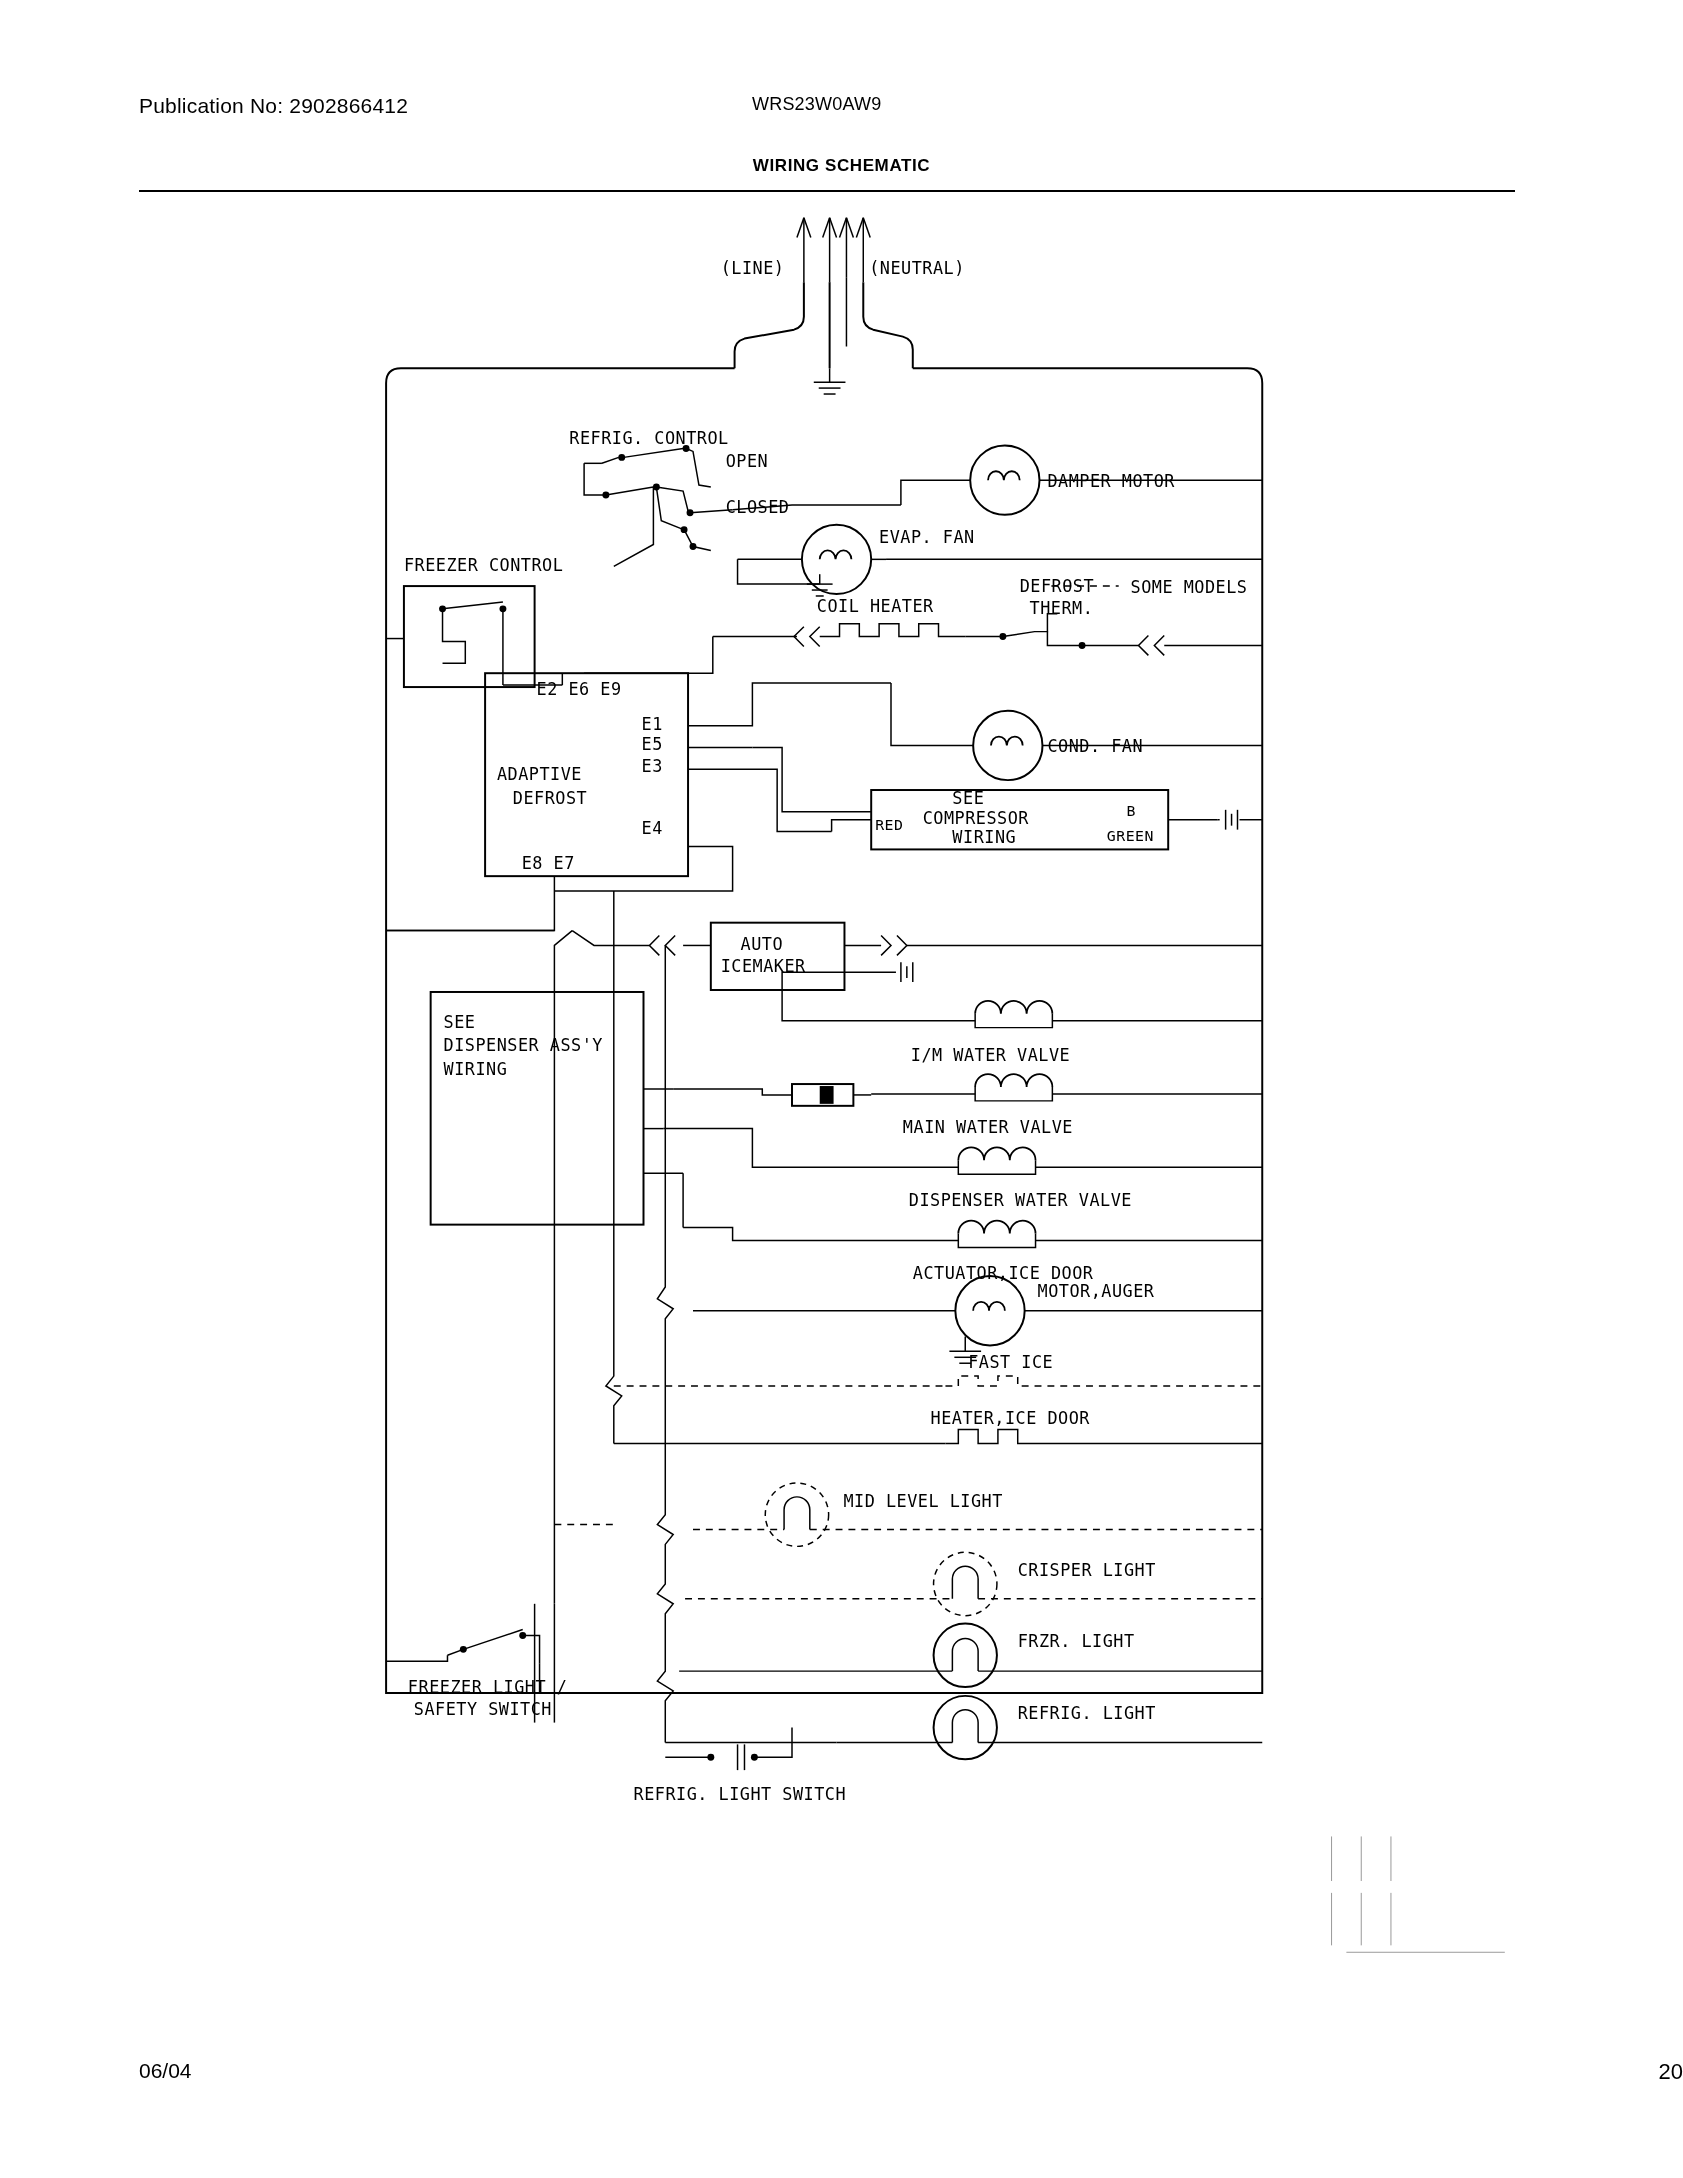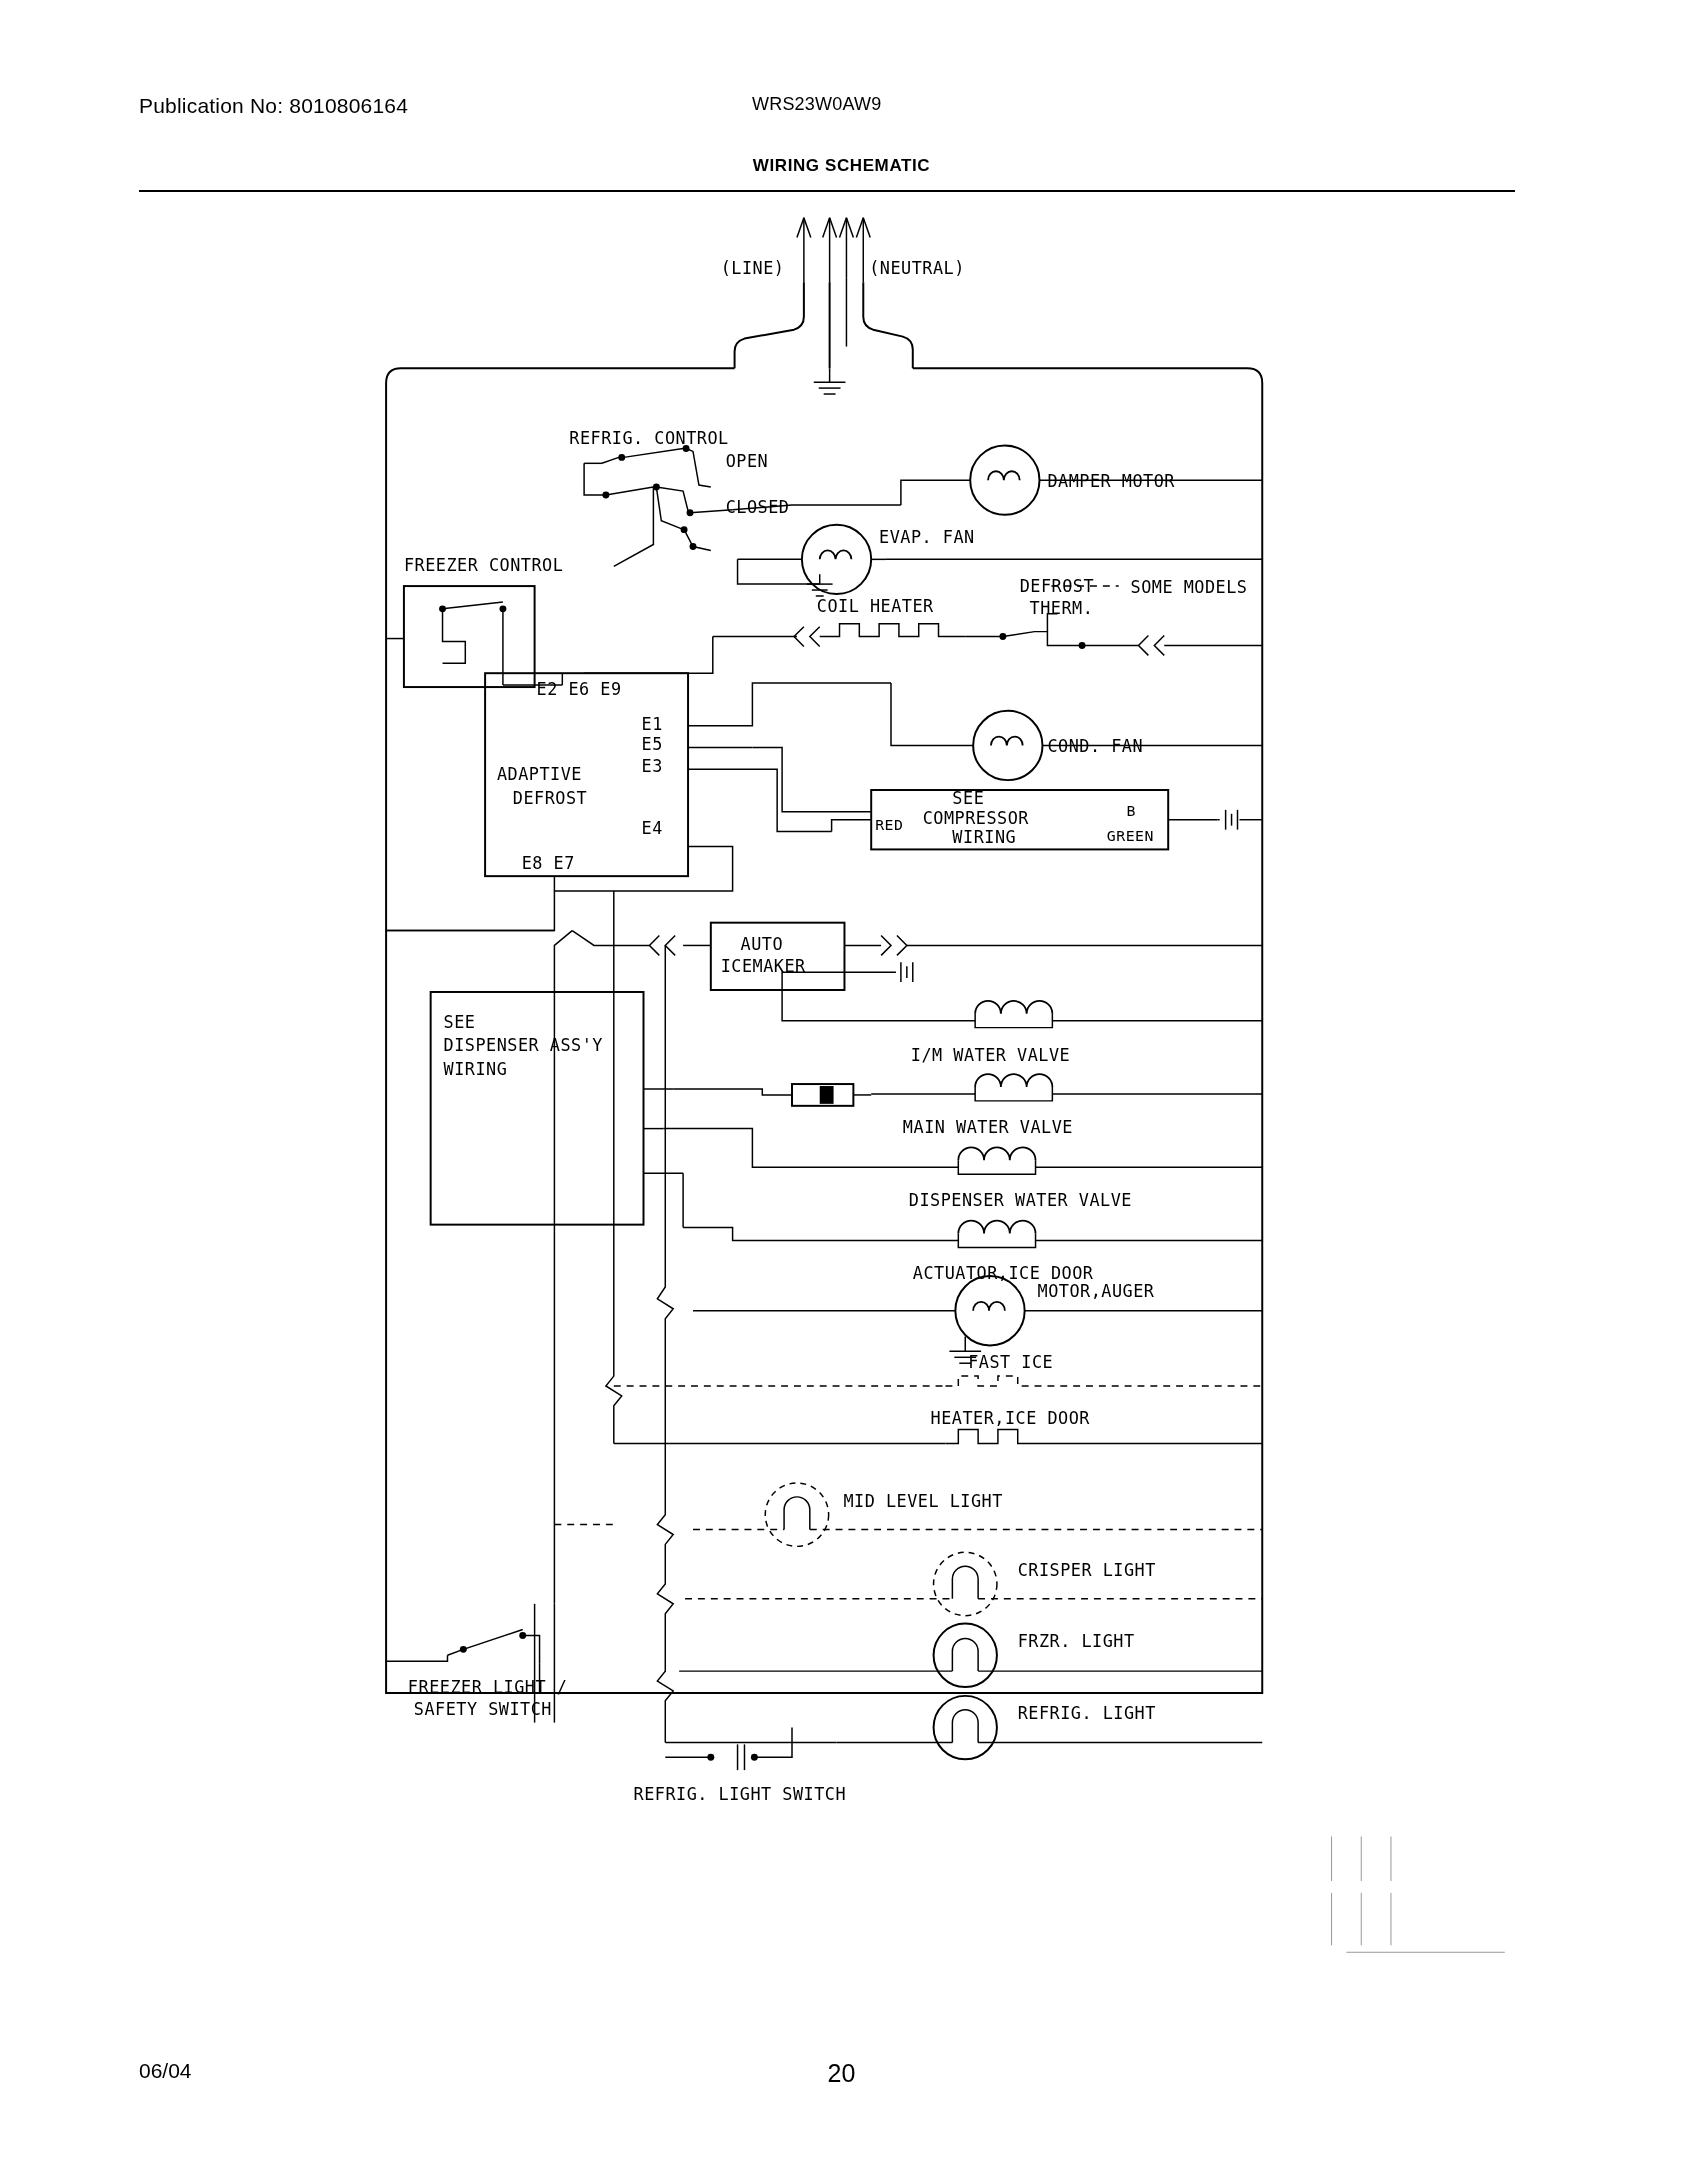--- a/index.html
+++ b/index.html
@@ -56,22 +56,22 @@
     position: absolute;
     left: 139px;
     top: 2059px;
     font-size: 21px;
   }
   .ftr-page {
     position: absolute;
     left: 0;
     top: 2059px;
     width: 1683px;
-    text-align: center;
-    font-size: 25px;
+    text-align: right;
+    font-size: 22px;
   }
   .schematic {
     position: absolute;
     left: 0;
     top: 198px;
     width: 1544px;
     height: 1782px;
   }
   svg text {
     font-family: "DejaVu Sans Mono", monospace;
@@ -112,21 +112,21 @@
   .corner-marks line {
     stroke: #999999;
     stroke-width: 1;
   }
 </style>
 </head>
 <body>
 
 <div class="page">
 
-  <div class="hdr-pub">Publication No: 8010806164</div>
+  <div class="hdr-pub">Publication No: 2902866412</div>
   <div class="hdr-model">WRS23W0AW9</div>
   <div class="hdr-title">WIRING SCHEMATIC</div>
   <div class="hdr-rule"></div>
 
   <div class="schematic">
     <svg width="1683" height="1782" viewBox="0 0 1700 1800">
 
       <g>
         <path class="wire-thin" d="M812 20 L812 85"></path>
         <path class="wire-thin" d="M812 20 L805 40"></path>

